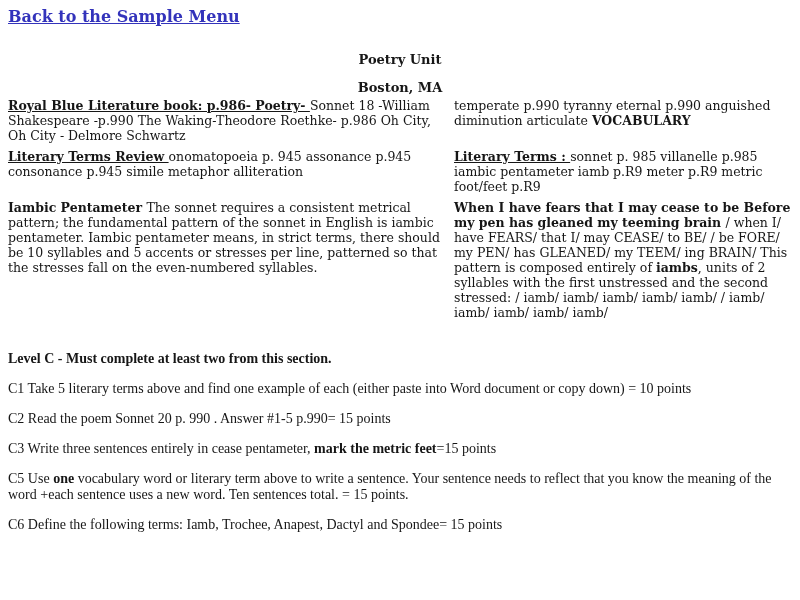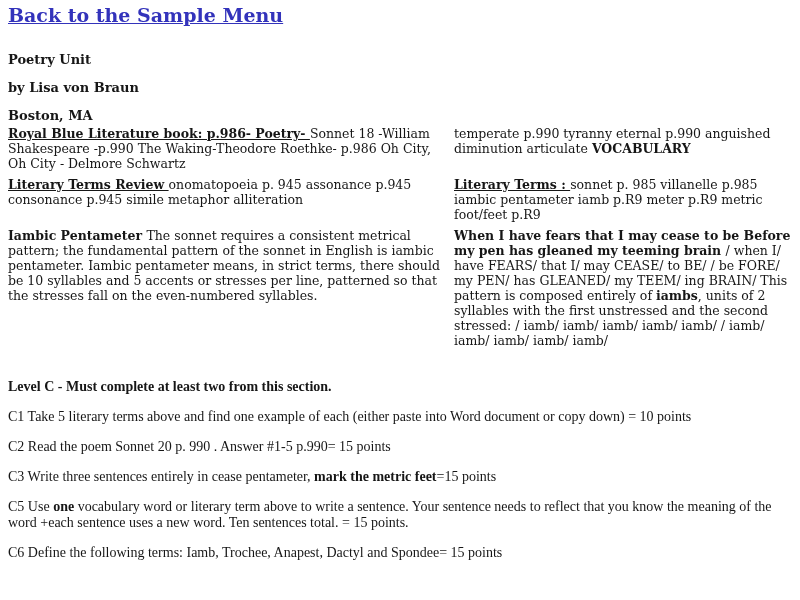--- a/index.html
+++ b/index.html
@@ -17,32 +17,32 @@
     font-family: "DejaVu Serif", serif;
     overflow: hidden;
   }
   .page {
     padding: 7px 8px 0 8px;
     width: 800px;
   }
   
   .back-link {
     display: inline-block;
-    font-size: 19px;
+    font-size: 16px;
     font-weight: bold;
     color: var(--link-color);
     text-decoration: underline;
     line-height: 16px;
     cursor: pointer;
   }
   
   .headings { margin: 26px 0 3px 0; }
   .headings p {
     margin: 0 0 13px 0;
-    text-align: left;
+    text-align: center;
     font-weight: bold;
     font-size: 13px;
     line-height: 15px;
   }
   .headings p:last-child { margin-bottom: 0; }
   
   .content-grid {
     display: grid;
     grid-template-columns: 438px 1fr;
     column-gap: 8px;
@@ -66,21 +66,20 @@
 </style>
 </head>
 <body>
 
 <div class="page">
 
   <a class="back-link" href="#">Back to the Sample Menu</a>
 
   <div class="headings">
     <p>Poetry Unit</p>
-    <p>by Lisa von Braun</p>
     <p>Boston, MA</p>
   </div>
 
   <div class="content-grid">
 
     <p class="cell">
       <span class="b u">Royal Blue Literature book: p.986- Poetry- </span><span>Sonnet 18 -William Shakespeare -p.990 The Waking-Theodore Roethke- p.986 Oh City, Oh City - Delmore Schwartz</span>
     </p>
     <p class="cell">
       <span>temperate p.990 tyranny eternal p.990 anguished diminution articulate </span><span class="b">VOCABULARY</span>

